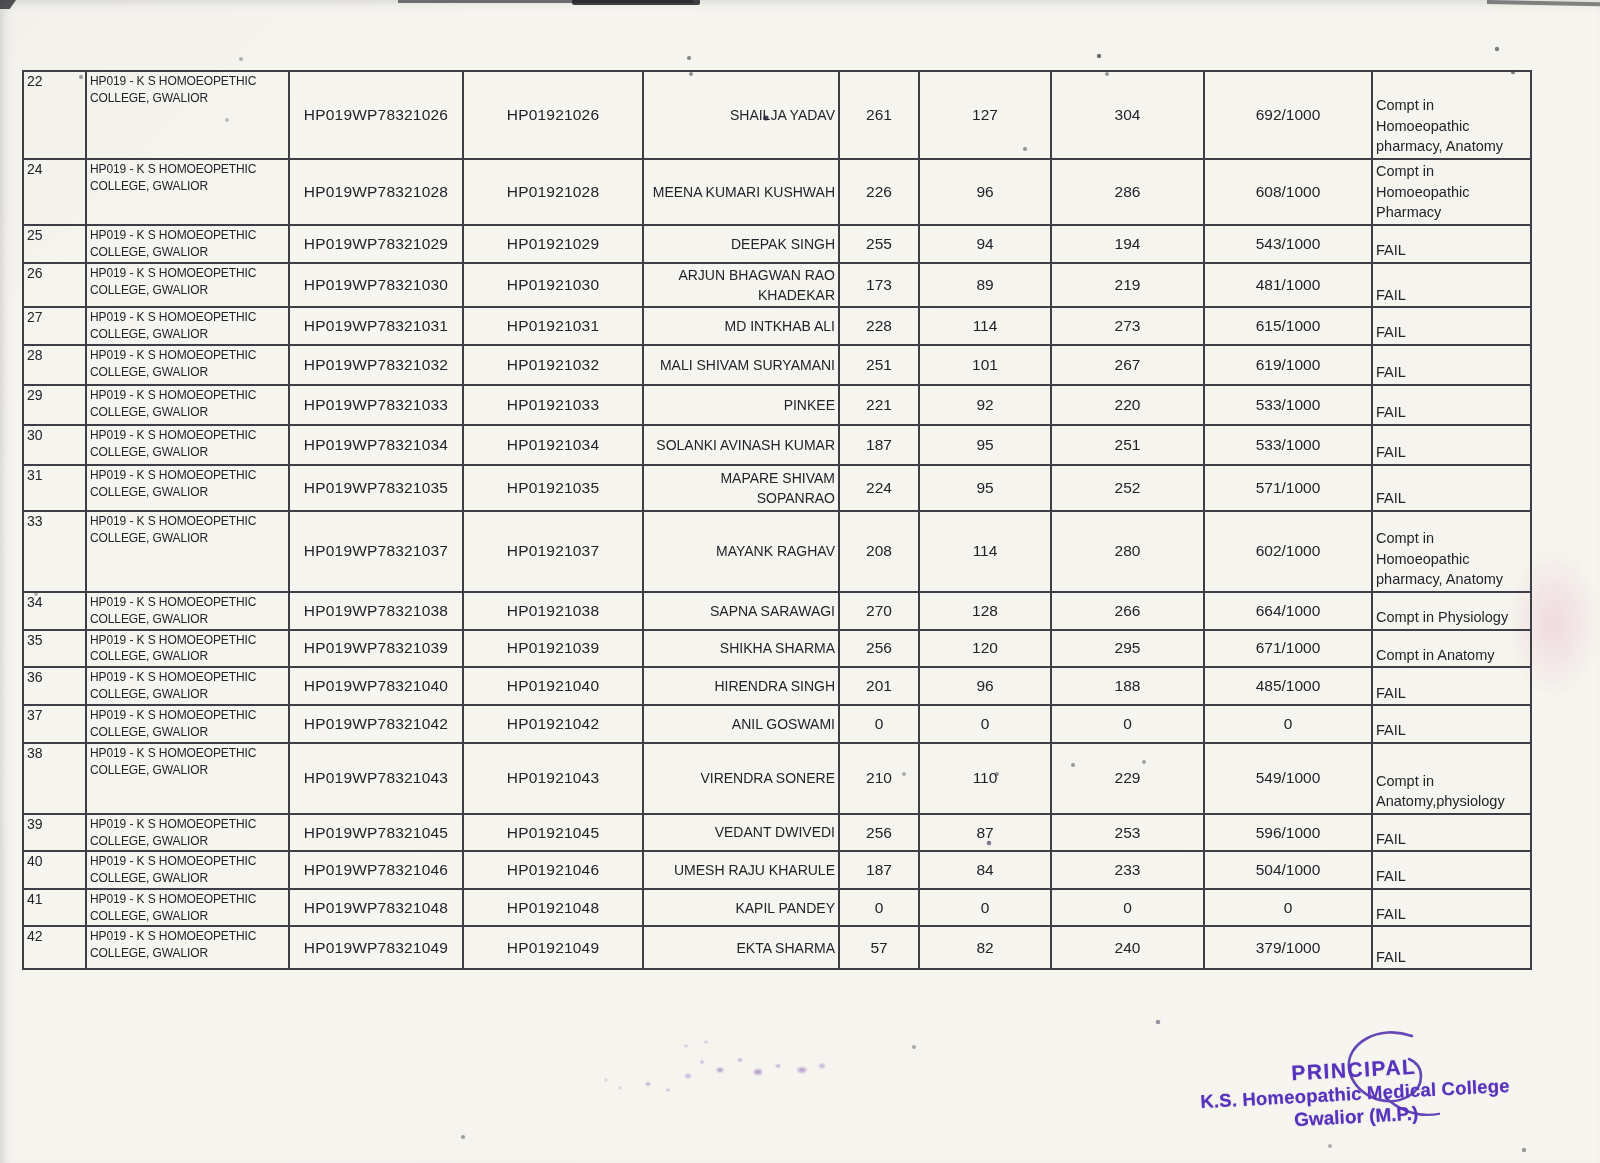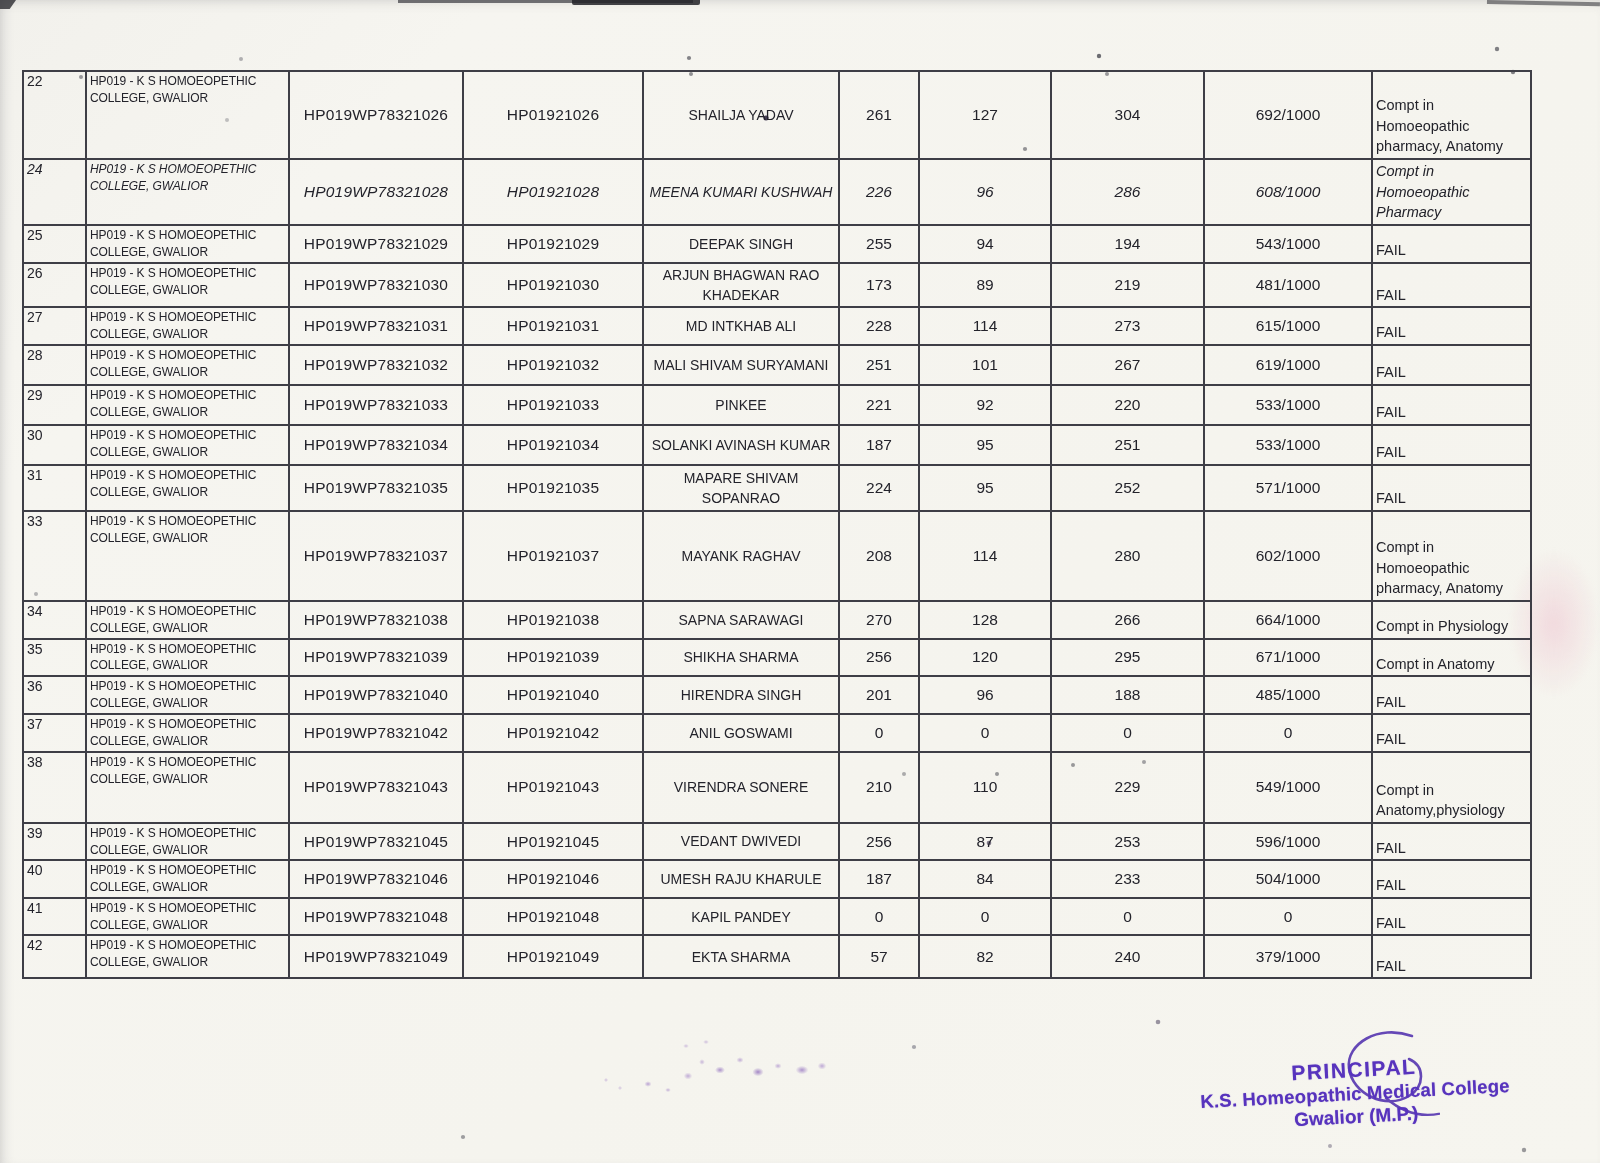--- a/index.html
+++ b/index.html
@@ -21,21 +21,21 @@
     padding-left:44px;
   }
   table.results td{
     border:2px solid #3e3e46;
     overflow:hidden;
     padding:1px 3px;
   }
   td.c-sr{vertical-align:top;text-align:left;padding:3px 2px 0 16px;font-size:14px;}
   td.c-college{vertical-align:top;text-align:left;padding:3px 2px 1px 5px;font-size:12px;line-height:1.4;letter-spacing:-0.1px;}
   td.c-code,td.c-roll{vertical-align:middle;text-align:center;font-size:15.5px;letter-spacing:.2px;}
-  td.c-name{vertical-align:middle;text-align:center;padding-left:5px;font-size:14px;line-height:1.45;}
+  td.c-name{vertical-align:middle;text-align:right;padding-left:5px;font-size:14px;line-height:1.45;}
   td.c-m,td.c-total{vertical-align:middle;text-align:center;font-size:15.5px;}
   td.c-result{vertical-align:bottom;text-align:left;padding:2px 3px 5px 6px;font-size:14.5px;line-height:1.42;}
   
   .art{position:absolute;}
   .art-top-line{left:398px;top:0;width:295px;height:3px;background:#3a3a40;opacity:.7;}
   .art-top-dark{left:572px;top:0;width:128px;height:5px;background:#222228;opacity:.85;border-radius:0 0 2px 2px;}
   .art-corner-tl{left:0;top:0;width:16px;height:9px;background:#2a2a30;transform:skewX(-35deg);transform-origin:top left;opacity:.8;}
   .art-corner-tr{left:1487px;top:0;width:113px;height:4px;background:#3a3a40;opacity:.6;transform:rotate(1.2deg);transform-origin:left top;}
   .art-pink{
     left:1508px;top:548px;width:92px;height:150px;
@@ -130,21 +130,21 @@
       <td class="c-college">HP019 - K S HOMOEOPETHIC COLLEGE, GWALIOR</td>
       <td class="c-code">HP019WP78321026</td>
       <td class="c-roll">HP01921026</td>
       <td class="c-name">SHAILJA YADAV</td>
       <td class="c-m">261</td>
       <td class="c-m">127</td>
       <td class="c-m">304</td>
       <td class="c-total">692/1000</td>
       <td class="c-result">Compt in Homoeopathic pharmacy, Anatomy</td>
     </tr>
-        <tr style="height: 61px; font-style: italic;">
+        <tr style="height: 61px;">
       <td class="c-sr">24</td>
       <td class="c-college">HP019 - K S HOMOEOPETHIC COLLEGE, GWALIOR</td>
       <td class="c-code">HP019WP78321028</td>
       <td class="c-roll">HP01921028</td>
       <td class="c-name">MEENA KUMARI KUSHWAH</td>
       <td class="c-m">226</td>
       <td class="c-m">96</td>
       <td class="c-m">286</td>
       <td class="c-total">608/1000</td>
       <td class="c-result">Compt in Homoeopathic Pharmacy</td>
@@ -226,21 +226,21 @@
       <td class="c-college">HP019 - K S HOMOEOPETHIC COLLEGE, GWALIOR</td>
       <td class="c-code">HP019WP78321035</td>
       <td class="c-roll">HP01921035</td>
       <td class="c-name">MAPARE SHIVAM SOPANRAO</td>
       <td class="c-m">224</td>
       <td class="c-m">95</td>
       <td class="c-m">252</td>
       <td class="c-total">571/1000</td>
       <td class="c-result">FAIL</td>
     </tr>
-        <tr style="height: 90px;">
+        <tr style="height: 81px;">
       <td class="c-sr">33</td>
       <td class="c-college">HP019 - K S HOMOEOPETHIC COLLEGE, GWALIOR</td>
       <td class="c-code">HP019WP78321037</td>
       <td class="c-roll">HP01921037</td>
       <td class="c-name">MAYANK RAGHAV</td>
       <td class="c-m">208</td>
       <td class="c-m">114</td>
       <td class="c-m">280</td>
       <td class="c-total">602/1000</td>
       <td class="c-result">Compt in Homoeopathic pharmacy, Anatomy</td>

